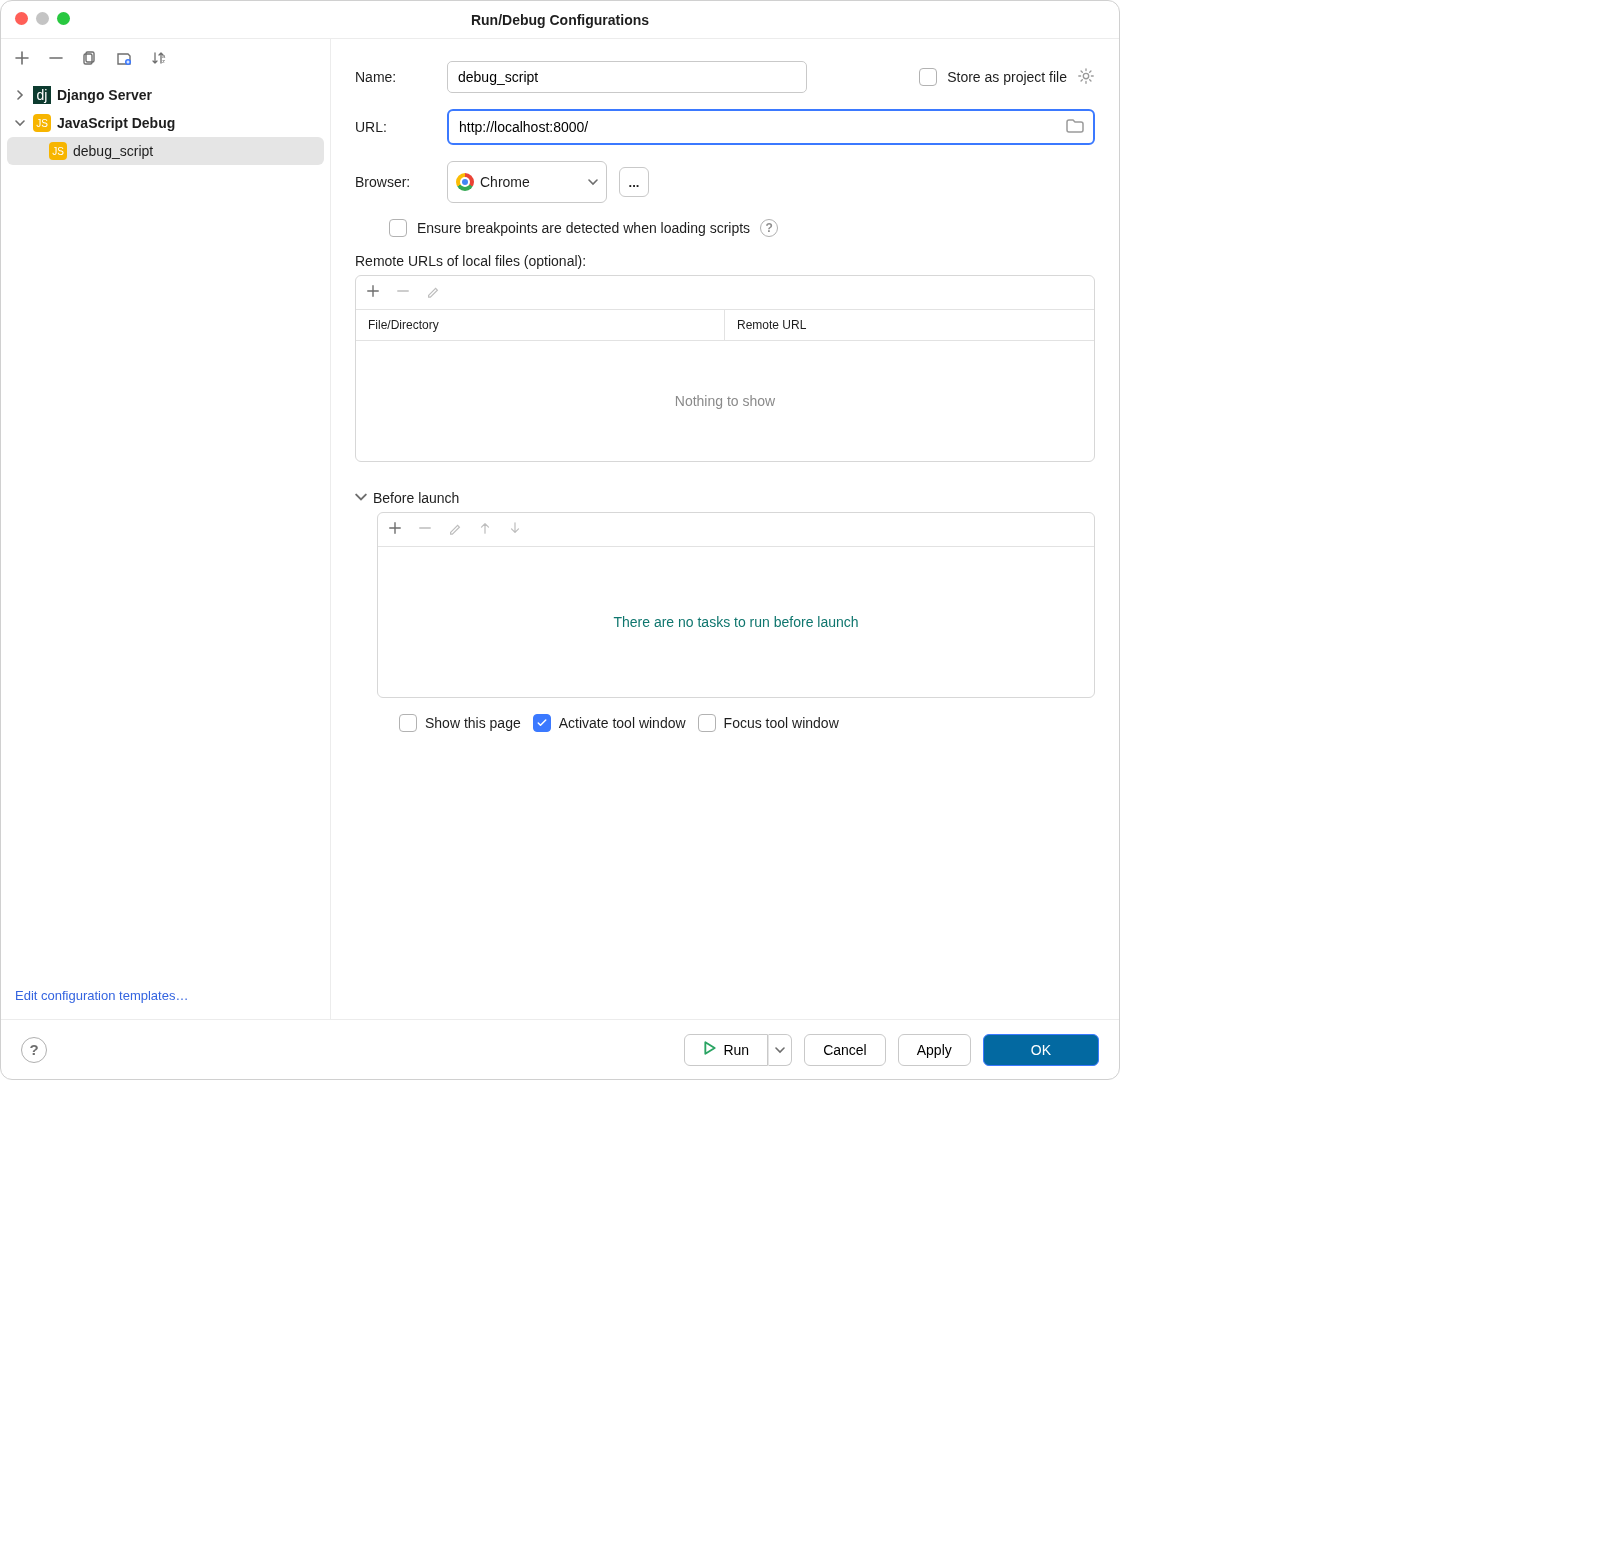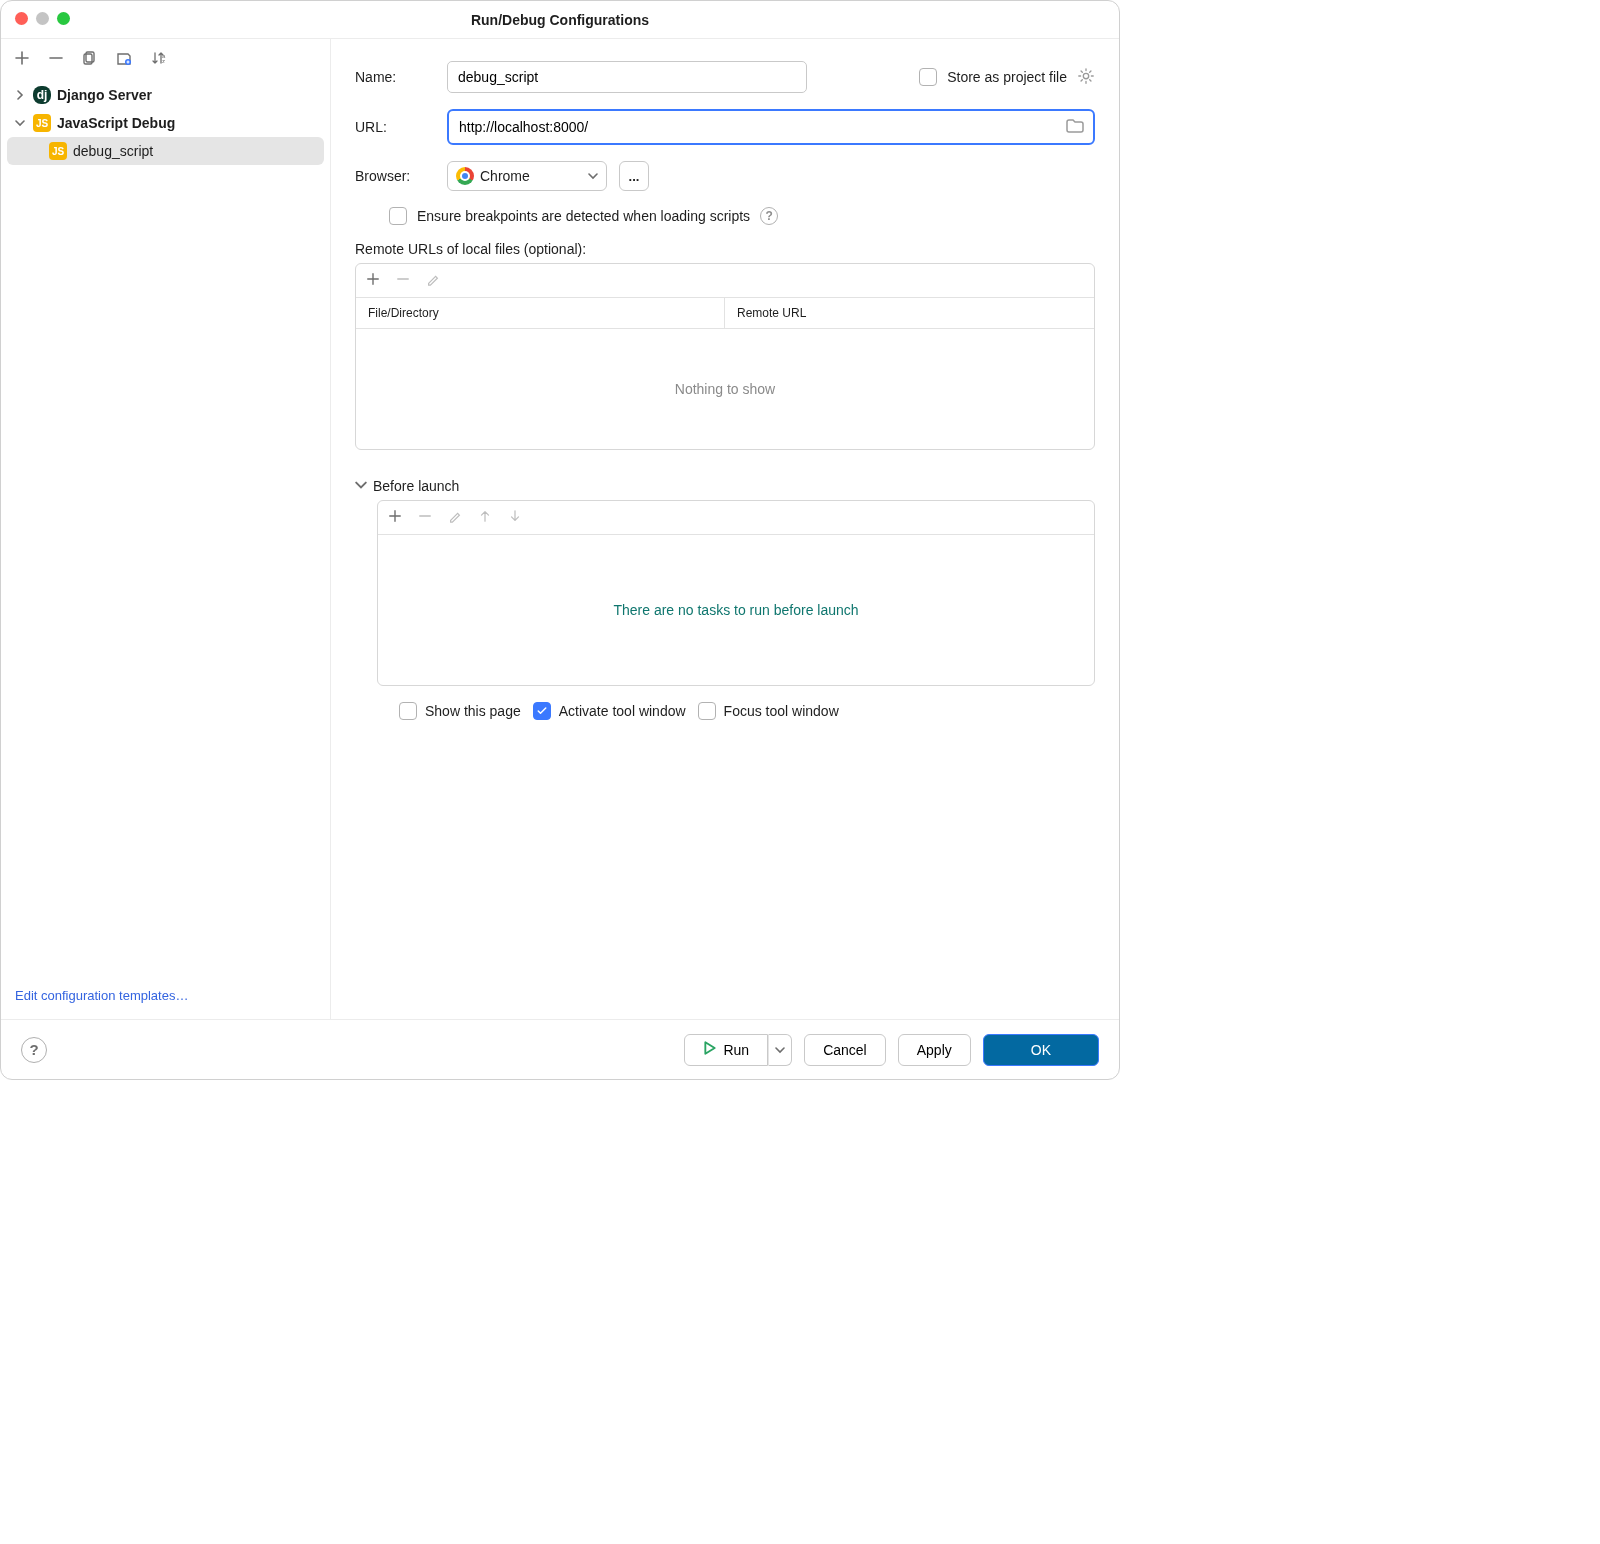--- a/index.html
+++ b/index.html
@@ -129,21 +129,21 @@
       border-radius: 4px;
       display: flex; align-items: center; justify-content: center;
       background: #fff;
     }
     .checkbox.checked { background: #3b79ff; border-color: #3b79ff; color: #fff; }
     .gear-icon { color: #9a9a9a; width: 18px; }
 
     .browser-select {
       display: flex; align-items: center;
       border: 1px solid #c9c9c9; border-radius: 6px;
-      height: 30px; padding: 0 8px; gap: 6px; width: 160px; justify-content: flex-end;
+      height: 42px; padding: 0 8px; gap: 6px; width: 160px; justify-content: flex-end;
     }
     .browser-select .chev { margin-left: auto; color: #6e6e6e; }
     .dots-btn {
       width: 30px; height: 30px;
       border: 1px solid #c9c9c9; border-radius: 6px;
       display: flex; align-items: center; justify-content: center;
       font-weight: 700;
     }
     .help-icon {
       width: 18px; height: 18px; border-radius: 50%;
@@ -229,27 +229,27 @@
     .run-drop {
       width: 24px; height: 32px; border: 1px solid #c9c9c9; border-left: 1px solid #e5e5e5;
       border-radius: 0 6px 6px 0;
       display: flex; align-items: center; justify-content: center;
       color: #6e6e6e;
     }
     .run-tri { color: #2aa463; }
 
     
     .dj-badge {
-      background: #0d3b2f; color: #fff; border-radius: 8px;
-      width: 18px; height: 18px; font-size: 12px; font-weight: 700;
+      background: #0d3b2f; color: #fff; border-radius: 0;
+      width: 18px; height: 18px; font-size: 14px; font-weight: 400;
       display:flex;align-items:center;justify-content:center;
     }
     .js-badge {
       background: #f7b500; color: #fff; border-radius: 4px;
-      width: 18px; height: 18px; font-size: 10px; font-weight: 700;
+      width: 18px; height: 18px; font-size: 10px; font-weight: 400;
       display:flex;align-items:center;justify-content:center;
     }
     .chrome-icon {
       width: 18px; height: 18px; border-radius: 50%;
       background: conic-gradient(#ea4335 0 120deg, #34a853 120deg 240deg, #fbbc05 240deg 360deg);
       position: relative;
     }
     .chrome-icon::after {
       content:""; position:absolute; inset: 4px; background: #fff; border-radius: 50%;
     }

